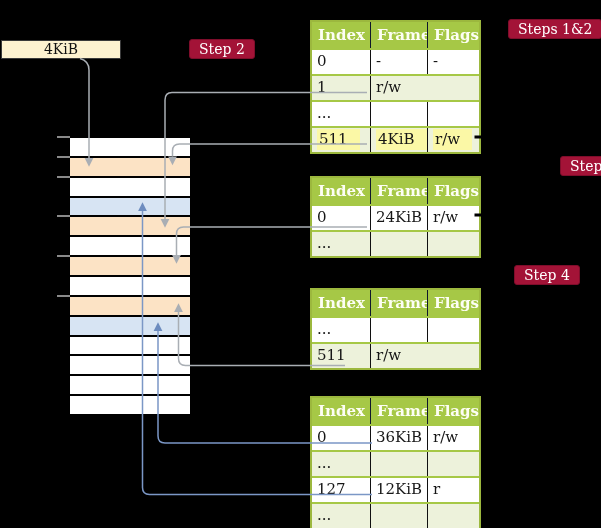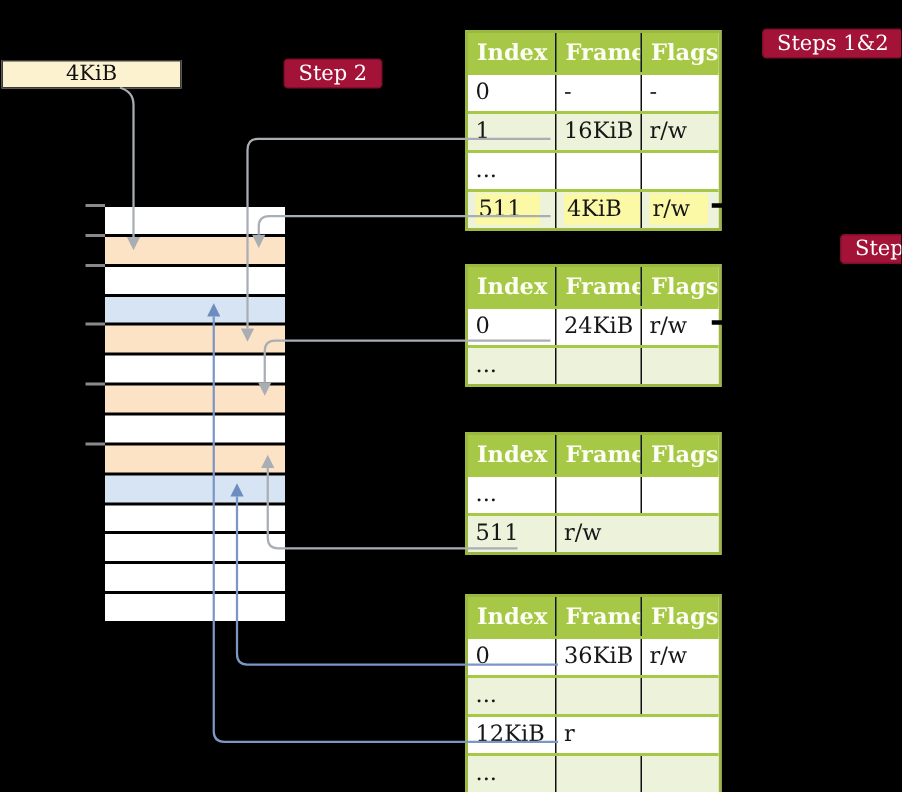--- a/index.html
+++ b/index.html
@@ -64,20 +64,21 @@
 </head>
 <body>
 
 <div class="stage">
 
   <div class="frame-box">4KiB</div>
 
   <div class="step-label step0">Step 2</div>
   <div class="step-label steps12">Steps 1&amp;2</div>
   <div class="step-label step3">Step 3</div>
+  <div class="step-label step4">Step 4</div>
 
   <div class="memory">
       <div class="mem-row white"></div>
       <div class="mem-row orange"></div>
       <div class="mem-row white"></div>
       <div class="mem-row blue"></div>
       <div class="mem-row orange"></div>
       <div class="mem-row white"></div>
       <div class="mem-row orange"></div>
       <div class="mem-row white"></div>
@@ -102,21 +103,20 @@
       <div class="th">Frame</div>
       <div class="th">Flags</div>
     </div>
     <div class="trow whiterow">
       <div class="td">0</div>
       <div class="td">-</div>
       <div class="td">-</div>
     </div>
     <div class="trow greenrow">
       <div class="td">1</div>
-      <div class="td">16KiB</div>
       <div class="td">r/w</div>
     </div>
     <div class="trow whiterow">
       <div class="td">...</div>
       <div class="td"></div>
       <div class="td"></div>
     </div>
     <div class="trow greenrow">
       <div class="td"><span class="hl">511</span></div>
       <div class="td"><span class="hl">4KiB</span></div>
@@ -169,20 +169,21 @@
       <div class="td">0</div>
       <div class="td">36KiB</div>
       <div class="td">r/w</div>
     </div>
     <div class="trow greenrow">
       <div class="td">...</div>
       <div class="td"></div>
       <div class="td"></div>
     </div>
     <div class="trow whiterow">
+      <div class="td">127</div>
       <div class="td">12KiB</div>
       <div class="td">r</div>
     </div>
     <div class="trow greenrow">
       <div class="td">...</div>
       <div class="td"></div>
       <div class="td"></div>
     </div>
   </div>
 

